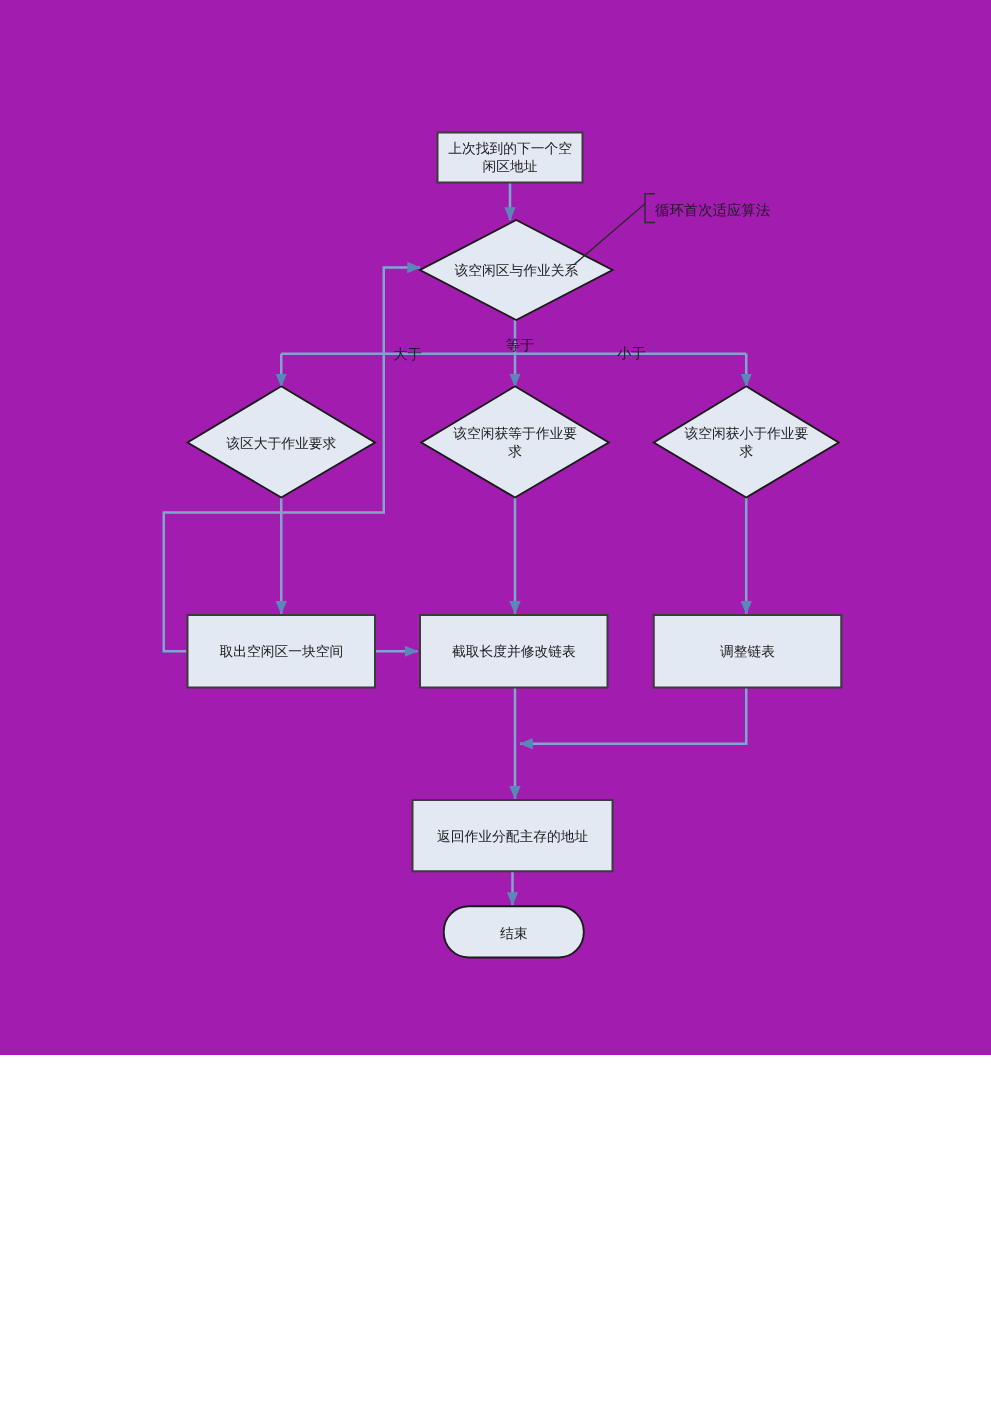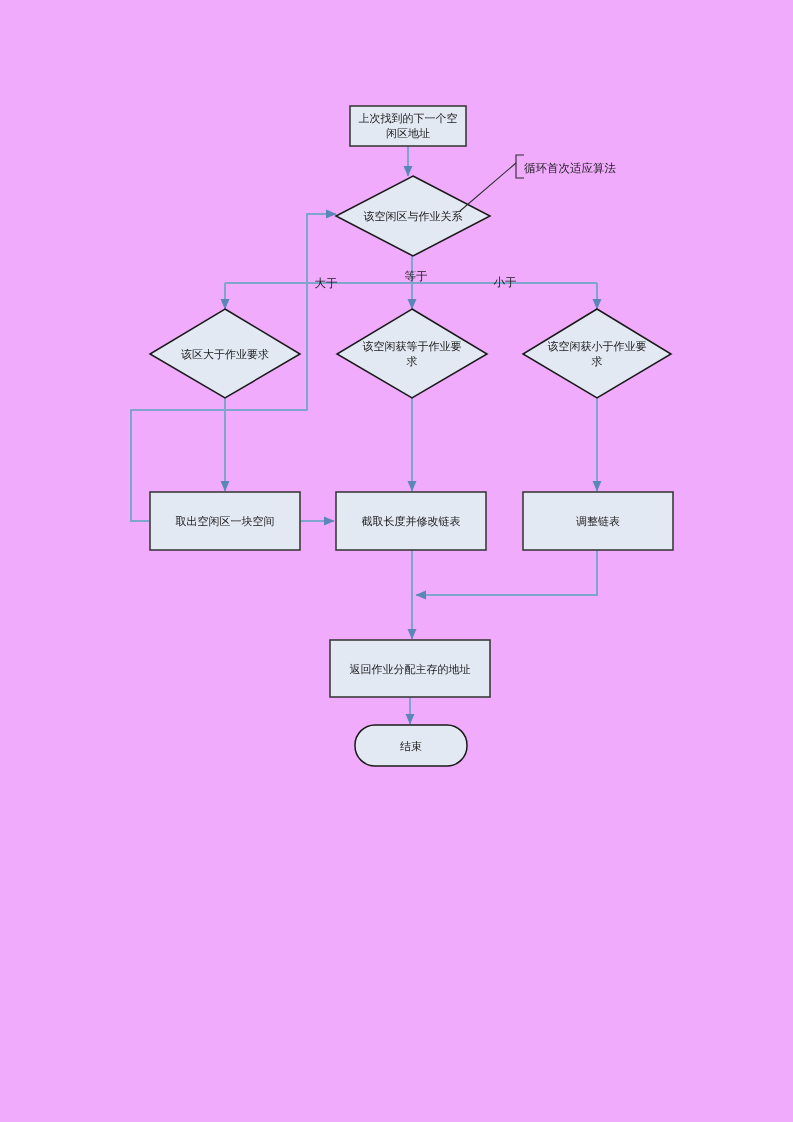--- a/index.html
+++ b/index.html
@@ -1,21 +1,21 @@
 <!DOCTYPE html>
 <html><head>
 <meta charset="utf-8">
 <style>
   html,body{margin:0;padding:0;background:#ffffff;}
   body{
     width:793px;height:1122px;
     font-family:"Liberation Serif","DejaVu Serif",serif;
     overflow:hidden;
   }
-  #canvas{position:relative;width:793px;height:1122px;background:#f0abfc;}
+  #canvas{position:relative;width:793px;height:844px;background:#a21caf;}
   svg#flow{position:absolute;left:0;top:0;width:793px;height:1122px;}
   .shape-fill{fill:#e3e9f3;}
   .shape-stroke{stroke:#3b3b3b;stroke-width:1.6;}
   .diamond-stroke{stroke:#1a1a1a;stroke-width:1.5;}
   .conn{stroke:#7fa5cc;stroke-width:2;fill:none;}
   .callout-line{stroke:#2b2b2b;stroke-width:1.1;fill:none;}
   .node-text{
     font-family:"Liberation Serif","DejaVu Serif",serif;
     font-size:11px;fill:#1b1b1b;
     text-anchor:middle;

